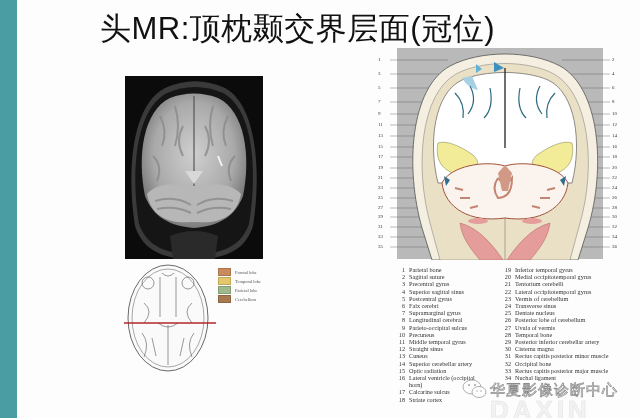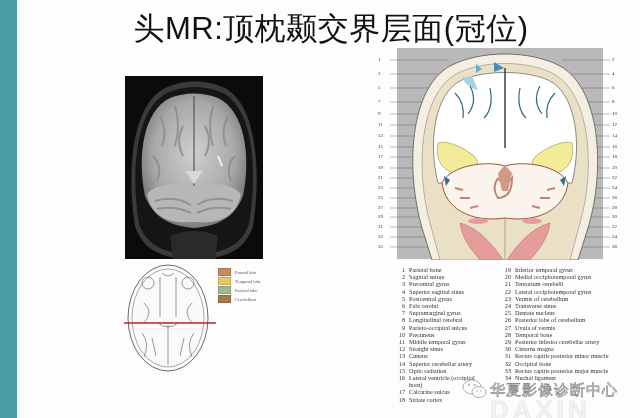--- a/index.html
+++ b/index.html
@@ -3,22 +3,22 @@
 <meta charset="utf-8">
 <style>
   html, body { margin: 0; padding: 0; }
   body {
     width: 640px; height: 418px; position: relative; overflow: hidden;
     background: #fdfdfe;
     font-family: "Liberation Sans", "DejaVu Sans", sans-serif;
   }
   .side-bar { position: absolute; left: 0; top: 0; width: 17px; height: 418px; background: #4a9ea3; }
   .slide-title {
-    position: absolute; left: 111px; top: 8px; width: 440px; height: 40px;
-    font-size: 31px; color: #111; letter-spacing: 0.5px; white-space: nowrap; text-align: center;
+    position: absolute; left: 100px; top: 8px; width: 440px; height: 40px;
+    font-size: 31px; color: #111; letter-spacing: 0.5px; white-space: nowrap;
   }
   
   .mri {
     position: absolute; left: 125px; top: 76px; width: 138px; height: 183px;
     background: #0b0b0b; overflow: hidden;
   }
   
   .coronal-panel { position: absolute; left: 397px; top: 48px; width: 206px; height: 211px; background: #b9b9b9; }
   .coronal-svg { position: absolute; left: 370px; top: 48px; }
   .lbl { position: absolute; font-size: 5px; color: #333; font-family: "Liberation Serif", serif; line-height: 6px; }

